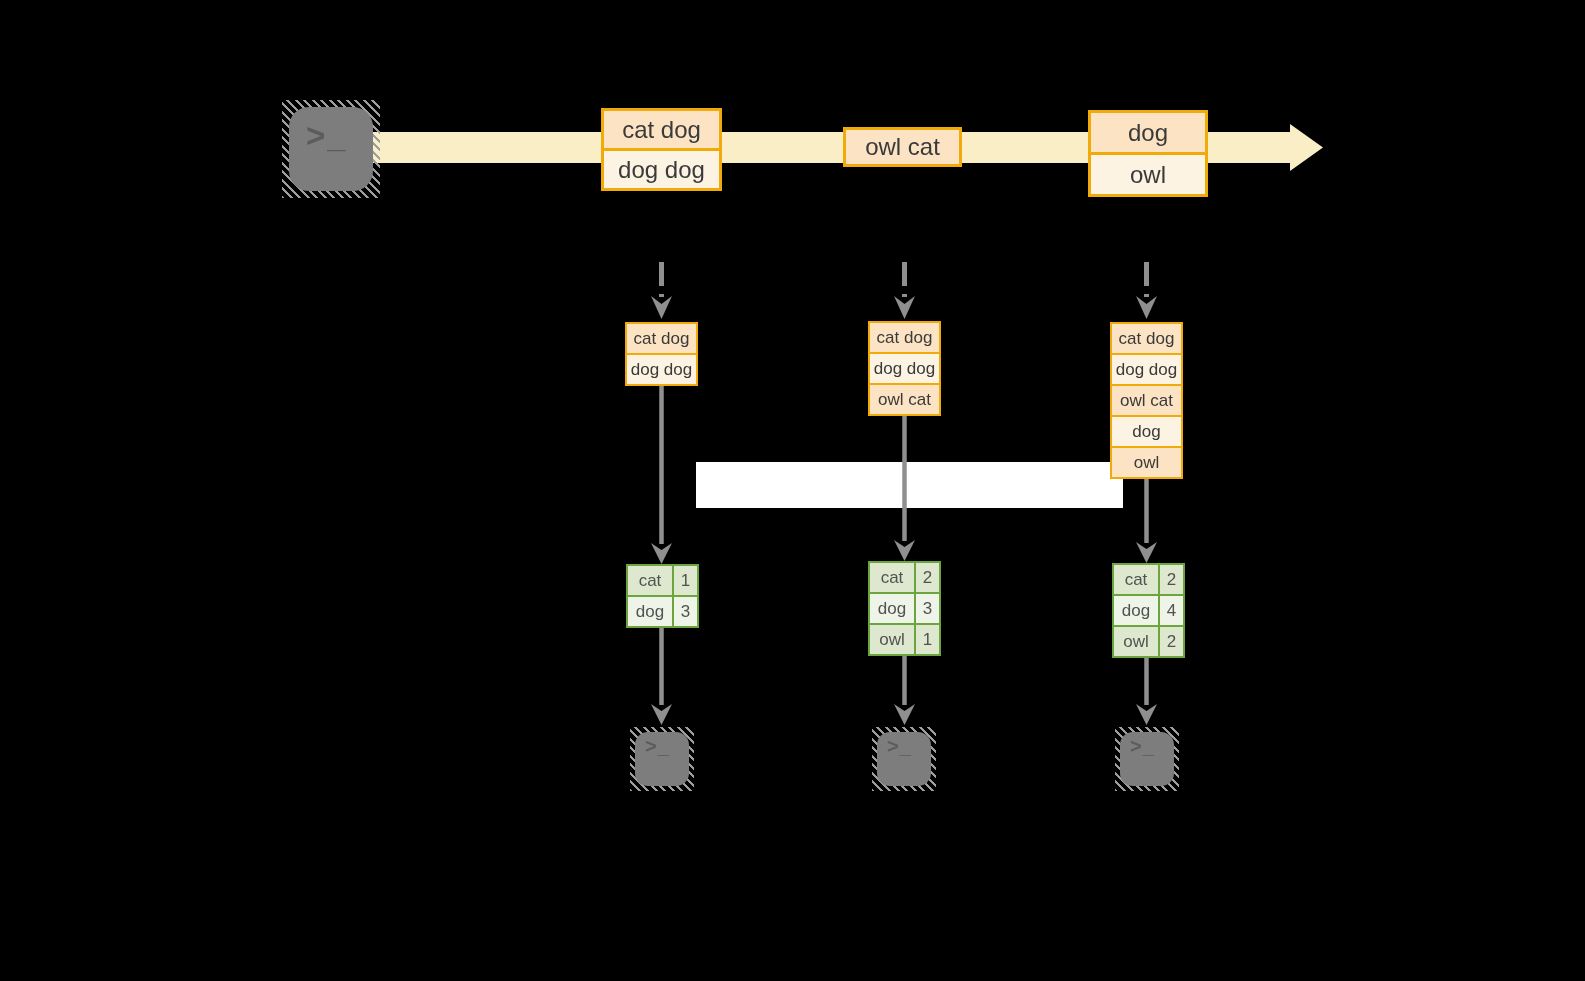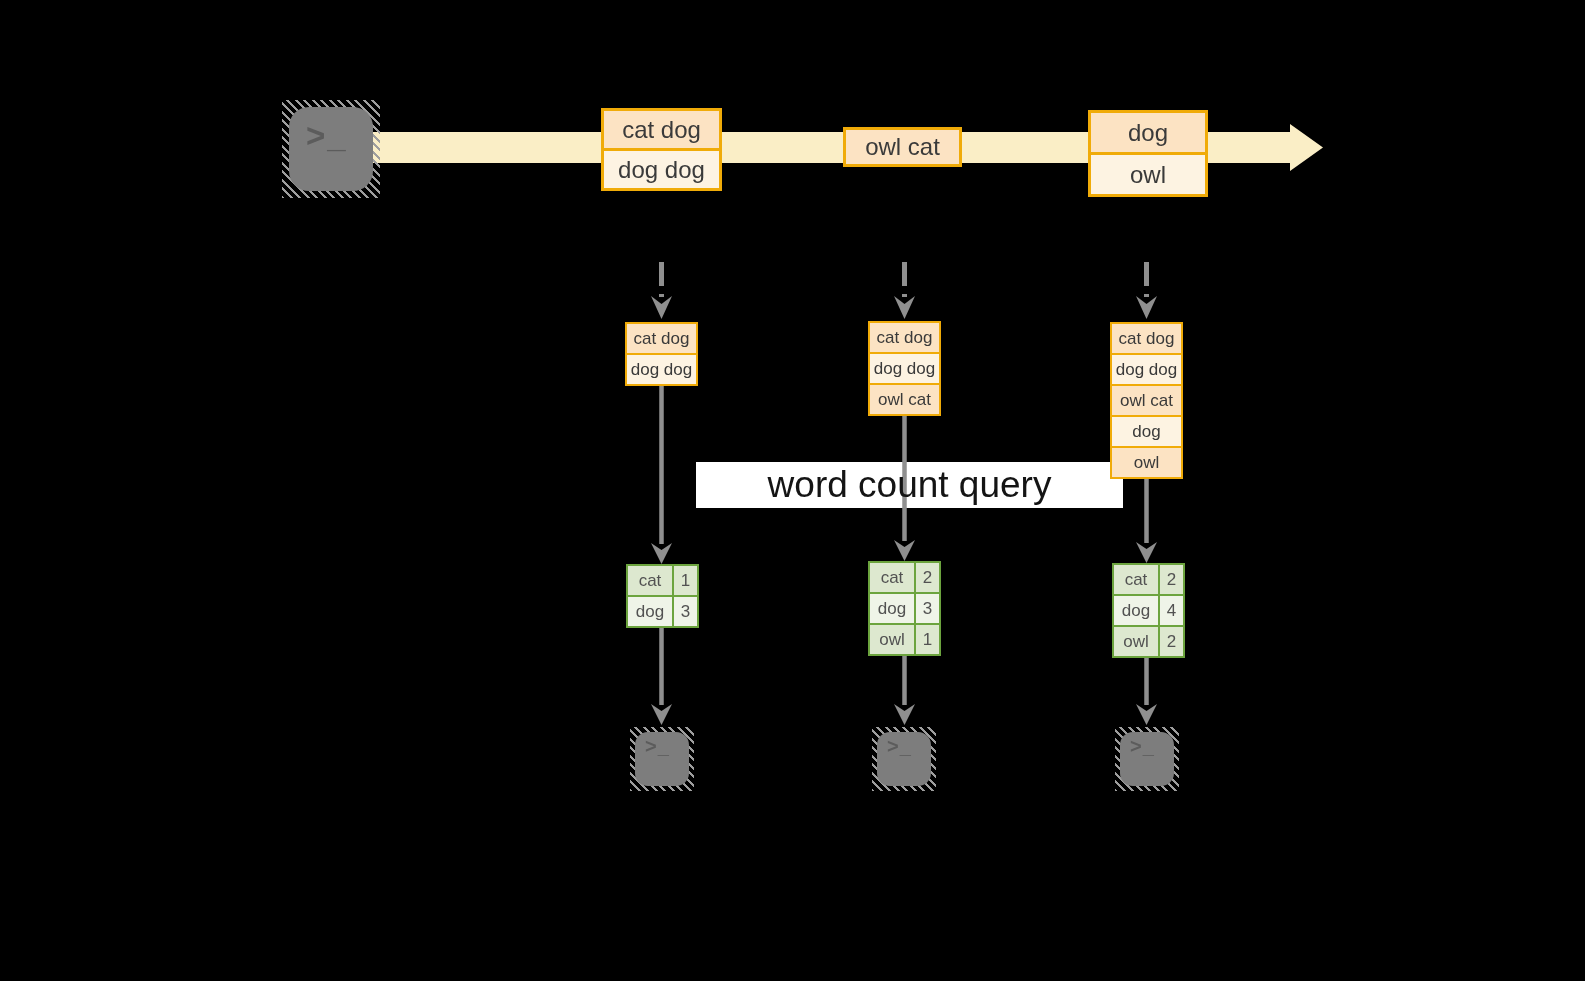--- a/index.html
+++ b/index.html
@@ -88,21 +88,20 @@
     <path class="head" d="M1136,542 L1146.5,563 L1157,542 L1146.5,549 Z"></path>
 
     <line class="solid" x1="661.5" y1="628" x2="661.5" y2="705"></line>
     <path class="head" d="M651,704 L661.5,725 L672,704 L661.5,711 Z"></path>
     <line class="solid" x1="904.5" y1="656" x2="904.5" y2="705"></line>
     <path class="head" d="M894,704 L904.5,725 L915,704 L904.5,711 Z"></path>
     <line class="solid" x1="1146.5" y1="658" x2="1146.5" y2="705"></line>
     <path class="head" d="M1136,704 L1146.5,725 L1157,704 L1146.5,711 Z"></path>
   </svg>
 
-  <div class="banner-text">word count query</div>
 
   <div class="terminal big" style="left:282px; top:100px;">
     <div class="hatchring"></div>
     <div class="screen">
       <span class="prompt">&gt;_</span>
     </div>
   </div>
 
   <div class="evt" style="left:601px; top:108px; width:115px; --rh:37px;">
       <div class="erow">cat dog</div>

